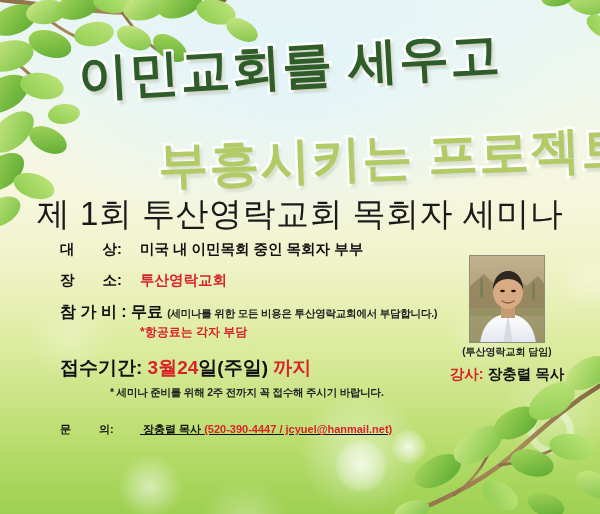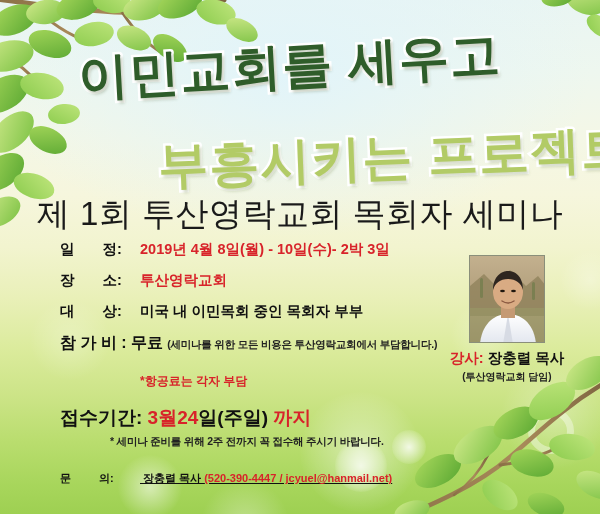--- a/index.html
+++ b/index.html
@@ -137,21 +137,21 @@
     font-size: 10.5px;
     font-weight: 700;
     color: #222222;
     letter-spacing: -0.2px;
   }
 
   #row-date { margin-bottom: 13px; }
   #row-place { margin-bottom: 13px; }
   #row-target { margin-bottom: 13px; }
   #row-capacity { margin-bottom: 15px; }
-  #row-fee { margin-bottom: 18px; }
+  #row-fee { margin-bottom: 0; }
   #row-air { margin-bottom: 16px; padding-left: 80px; }
   #row-deadline { margin-bottom: 2px; font-size: 19px; }
   #row-deadline-note { margin-bottom: 23px; padding-left: 50px; }
   #row-contact { font-size: 11px; text-decoration: underline; }
 
   .fee-main { font-size: 16px; }
   .air-text { font-size: 12px; color: #d8232a; }
 
   
   #speaker {
@@ -278,30 +278,27 @@
     <ellipse cx="30" cy="166" rx="18" ry="10" fill="url(#lg2)" transform="rotate(-16 30 166)"></ellipse>
   </svg>
 
   <div class="headline" id="headline-1">이민교회를 세우고</div>
   <div class="headline" id="headline-2">부흥시키는  프로젝트</div>
 
   <div id="main-title">제 1회 투산영락교회 목회자 세미나</div>
 
   <div id="details">
 
-    <div class="row" id="row-date">
-      <span class="lbl-wide"><span class="a">일</span><span class="b">정:</span></span><span class="red">2019년 4월 8일(월) - 10일(수)- 2박 3일</span>
+
+    <div class="row" id="row-target">
+      <span class="lbl-wide"><span class="a">대</span><span class="b">상:</span></span><span class="blk">미국 내 이민목회 중인 목회자 부부</span>
     </div>
 
     <div class="row" id="row-place">
       <span class="lbl-wide"><span class="a">장</span><span class="b">소:</span></span><span class="red">투산영락교회</span>
-    </div>
-
-    <div class="row" id="row-target">
-      <span class="lbl-wide"><span class="a">대</span><span class="b">상:</span></span><span class="blk">미국 내 이민목회 중인 목회자 부부</span>
     </div>
 
 
     <div class="row" id="row-fee">
       <span class="fee-main">참 가 비 : </span><span class="fee-main blk">무료</span>
       <span class="sub-note">(세미나를 위한 모든 비용은 투산영락교회에서 부담합니다.)</span>
     </div>
 
     <div class="row" id="row-air">
       <span class="air-text">*항공료는 각자 부담</span>
@@ -348,17 +345,17 @@
         <ellipse cx="38" cy="36" rx="15" ry="17" fill="#d9ab83"></ellipse>
 
         <path d="M23 34 C 23 20, 32 15, 38 15 C 45 15, 53 20, 53 34 C 51 27, 46 23, 38 23 C 30 23, 25 27, 23 34 Z" fill="#2e2620"></path>
 
         <ellipse cx="32.5" cy="35" rx="2.4" ry="1.3" fill="#20170f"></ellipse>
         <ellipse cx="43.5" cy="35" rx="2.4" ry="1.3" fill="#20170f"></ellipse>
 
         <path d="M32 45 Q 38 49, 44 45" stroke="#8b5a42" stroke-width="1.4" fill="none" stroke-linecap="round"></path>
       </svg>
     </div>
+    <div id="speaker-church">(투산영락교회 담임)</div>
     <div id="speaker-name"><span class="k">강사:</span><span> 장충렬 목사</span></div>
-    <div id="speaker-church">(투산영락교회 담임)</div>
   </div>
 
 </div>
 
 </body></html>

